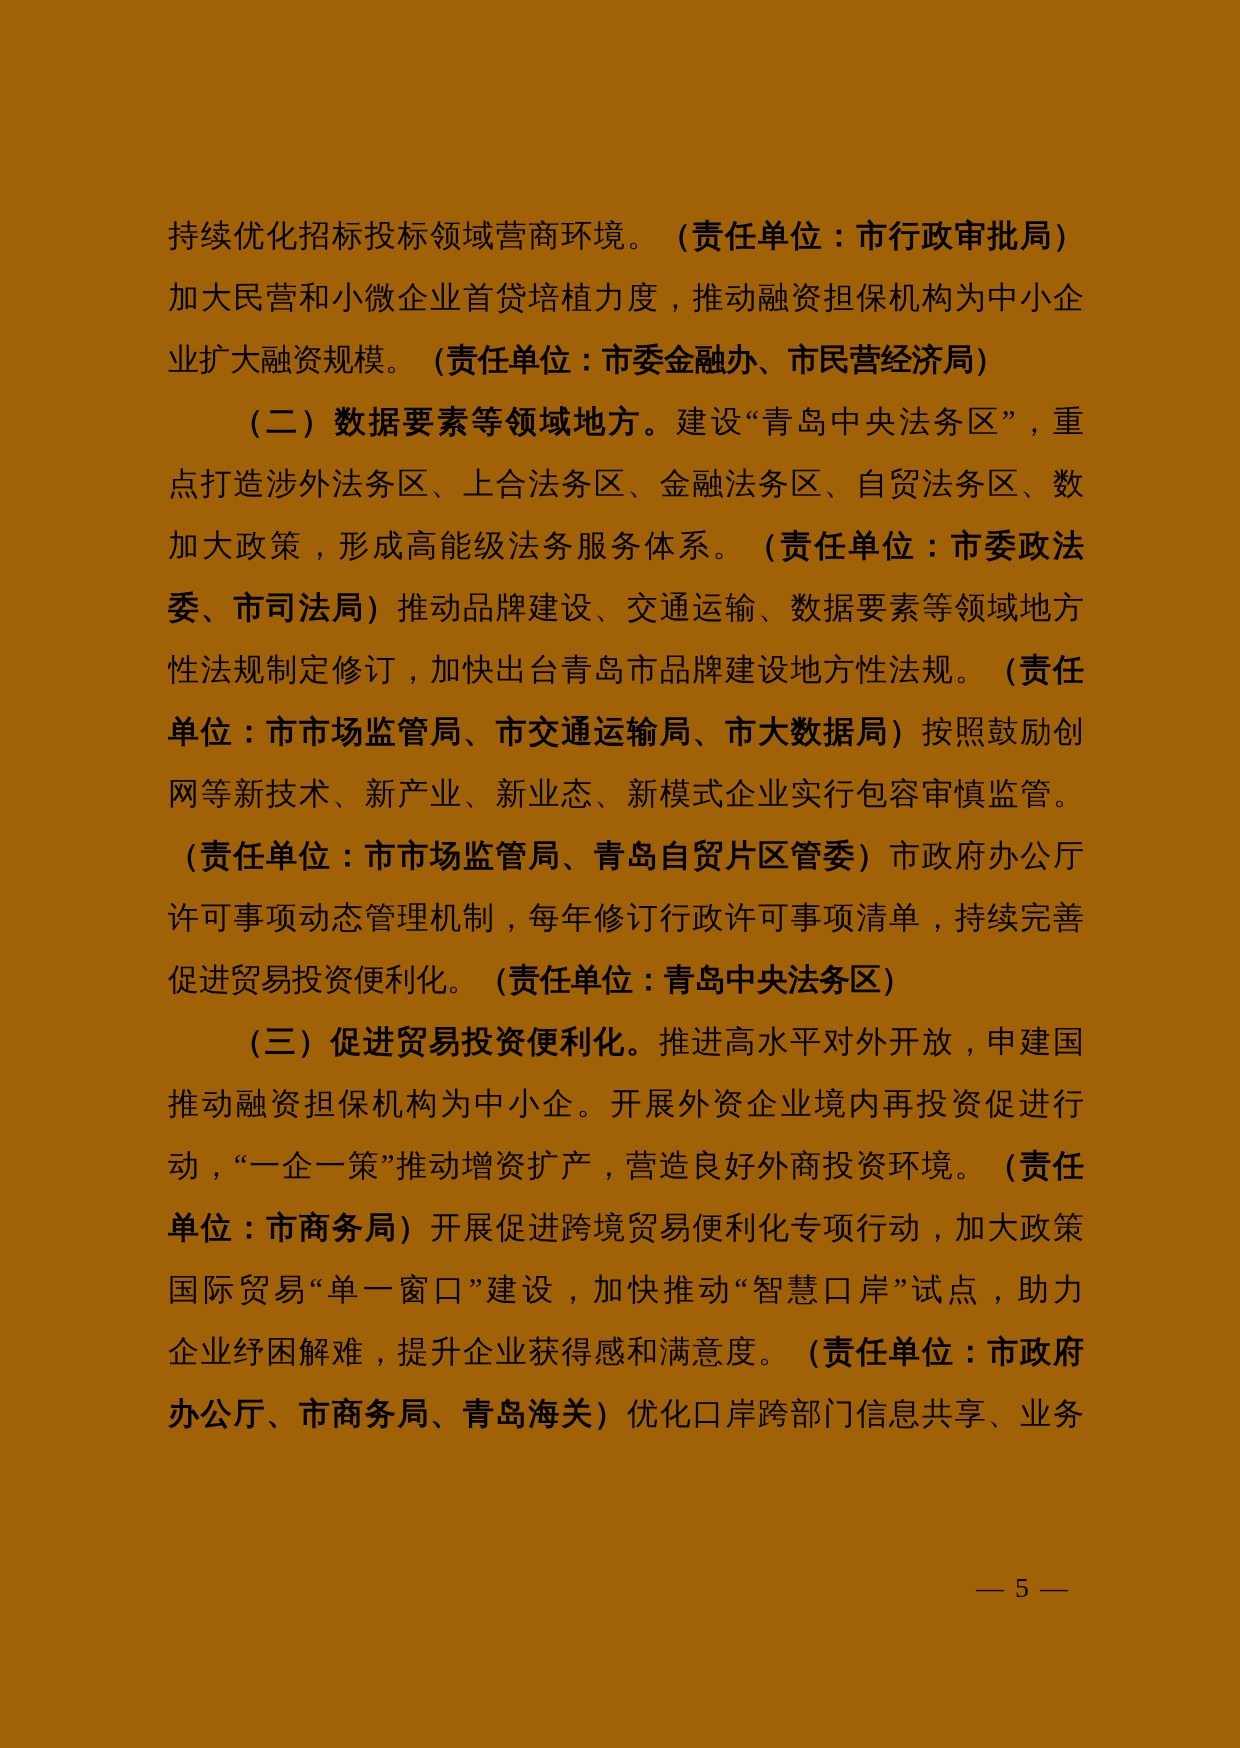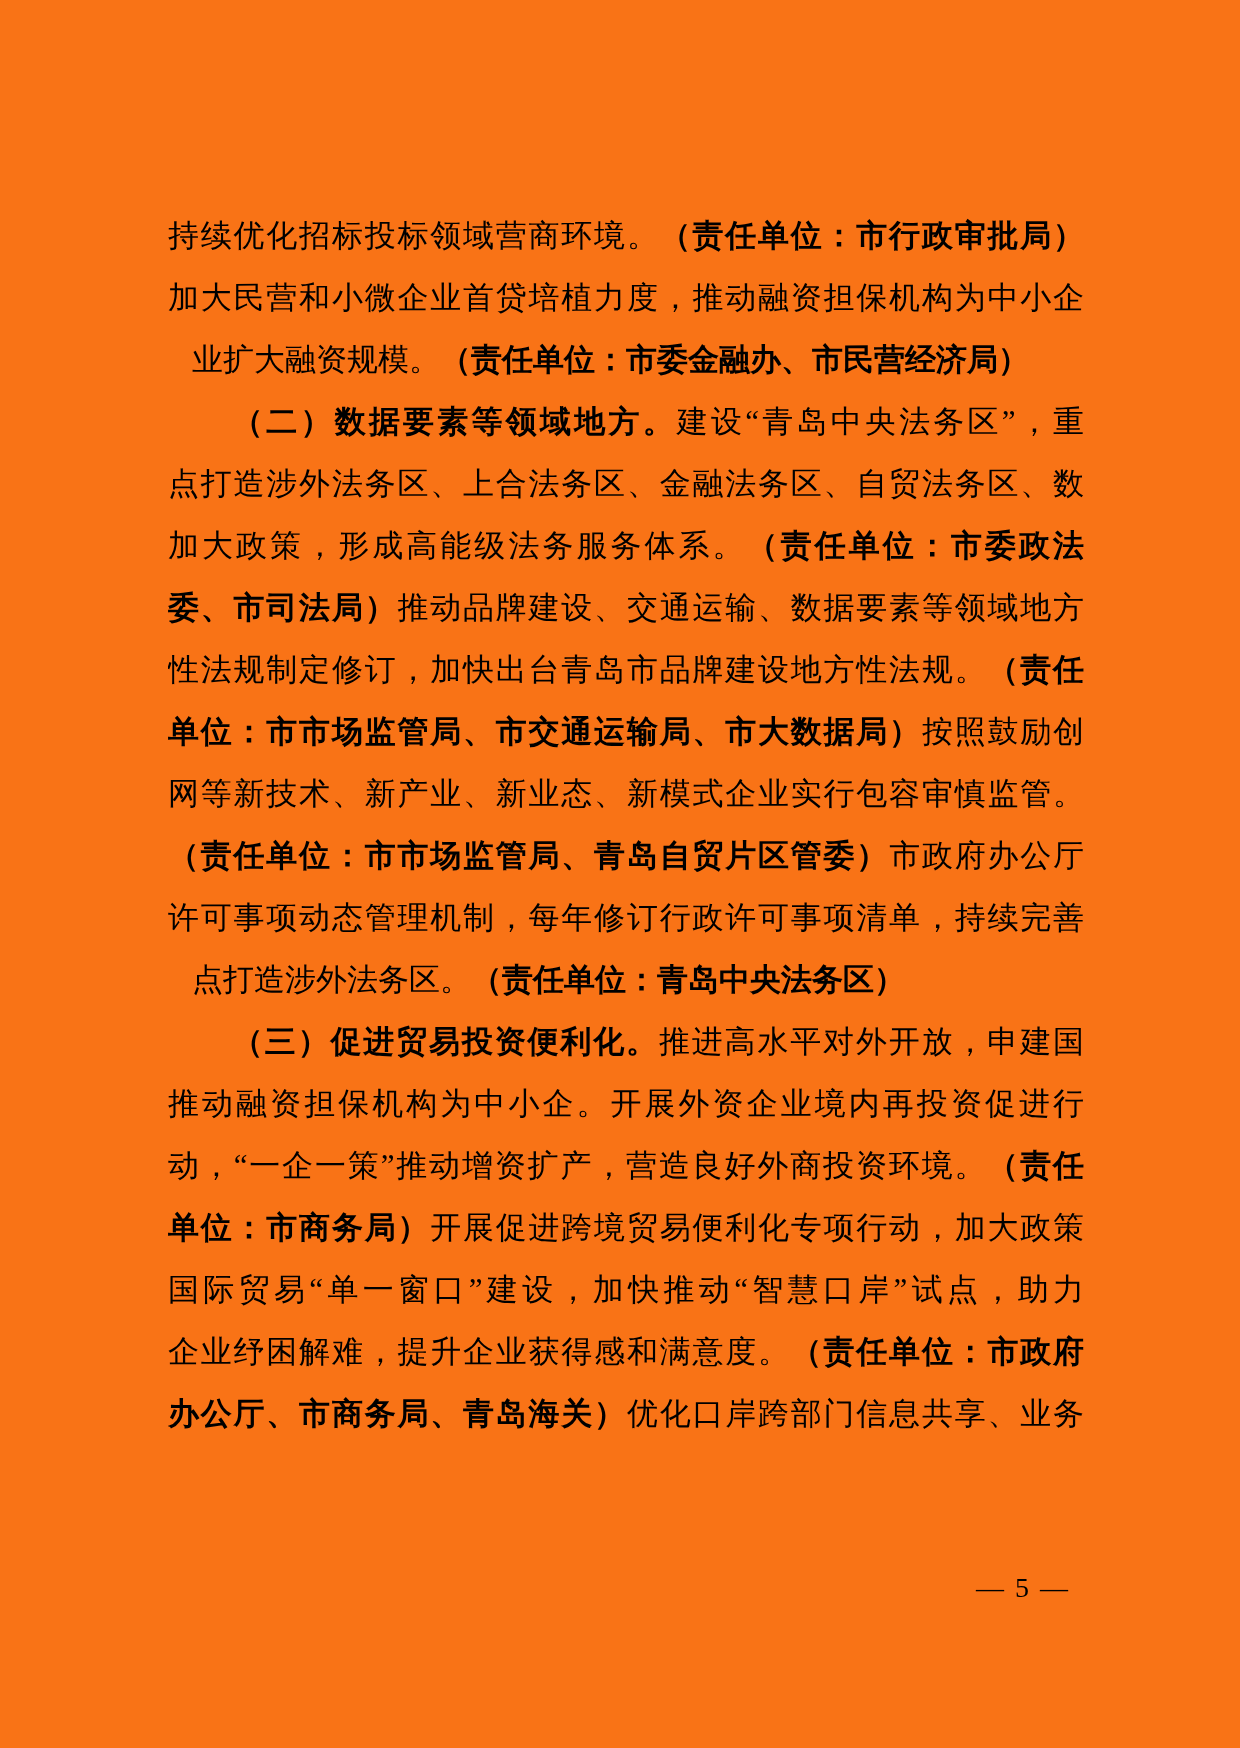--- a/index.html
+++ b/index.html
@@ -4,21 +4,21 @@
 <style>
   html, body {
     margin: 0;
     padding: 0;
     background: #ffffff;
   }
   .page {
     position: relative;
     width: 1240px;
     height: 1748px;
-    background: #f97316;
+    background: #a16207;
     color: #000000;
     font-family: "Liberation Serif", "DejaVu Serif", serif;
     overflow: hidden;
   }
   .text-block {
     position: absolute;
     left: 168px;
     top: 205px;
     width: 916px;
   }
@@ -27,21 +27,20 @@
     line-height: 62px;
     height: 62px;
     text-align: justify;
     text-align-last: justify;
     white-space: normal;
     overflow: hidden;
   }
   .line.no-flush {
     text-align: left;
     text-align-last: left;
-    margin-left: 24px;
   }
   .line.indent {
     text-indent: 64px;
   }
   .run {
     font-weight: 400;
   }
   .run.bold {
     font-weight: 700;
   }
@@ -65,21 +64,21 @@
       <div class="line no-flush"><span class="run">业扩大融资规模。</span><span class="run bold">（责任单位：市委金融办、市民营经济局）</span></div>
       <div class="line indent"><span class="run bold">（二）数据要素等领域地方。</span><span class="run">建设“青岛中央法务区”，重</span></div>
       <div class="line"><span class="run">点打造涉外法务区、上合法务区、金融法务区、自贸法务区、数</span></div>
       <div class="line"><span class="run">加大政策，形成高能级法务服务体系。</span><span class="run bold">（责任单位：市委政法</span></div>
       <div class="line"><span class="run bold">委、市司法局）</span><span class="run">推动品牌建设、交通运输、数据要素等领域地方</span></div>
       <div class="line"><span class="run">性法规制定修订，加快出台青岛市品牌建设地方性法规。</span><span class="run bold">（责任</span></div>
       <div class="line"><span class="run bold">单位：市市场监管局、市交通运输局、市大数据局）</span><span class="run">按照鼓励创</span></div>
       <div class="line"><span class="run">网等新技术、新产业、新业态、新模式企业实行包容审慎监管。</span></div>
       <div class="line"><span class="run bold">（责任单位：市市场监管局、青岛自贸片区管委）</span><span class="run">市政府办公厅</span></div>
       <div class="line"><span class="run">许可事项动态管理机制，每年修订行政许可事项清单，持续完善</span></div>
-      <div class="line no-flush"><span class="run">点打造涉外法务区。</span><span class="run bold">（责任单位：青岛中央法务区）</span></div>
+      <div class="line no-flush"><span class="run">促进贸易投资便利化。</span><span class="run bold">（责任单位：青岛中央法务区）</span></div>
       <div class="line indent"><span class="run bold">（三）促进贸易投资便利化。</span><span class="run">推进高水平对外开放，申建国</span></div>
       <div class="line"><span class="run">推动融资担保机构为中小企。开展外资企业境内再投资促进行</span></div>
       <div class="line"><span class="run">动，“一企一策”推动增资扩产，营造良好外商投资环境。</span><span class="run bold">（责任</span></div>
       <div class="line"><span class="run bold">单位：市商务局）</span><span class="run">开展促进跨境贸易便利化专项行动，加大政策</span></div>
       <div class="line"><span class="run">国际贸易“单一窗口”建设，加快推动“智慧口岸”试点，助力</span></div>
       <div class="line"><span class="run">企业纾困解难，提升企业获得感和满意度。</span><span class="run bold">（责任单位：市政府</span></div>
       <div class="line"><span class="run bold">办公厅、市商务局、青岛海关）</span><span class="run">优化口岸跨部门信息共享、业务</span></div>
     </div>
   <div class="page-number">— 5 —</div>
 </div>

